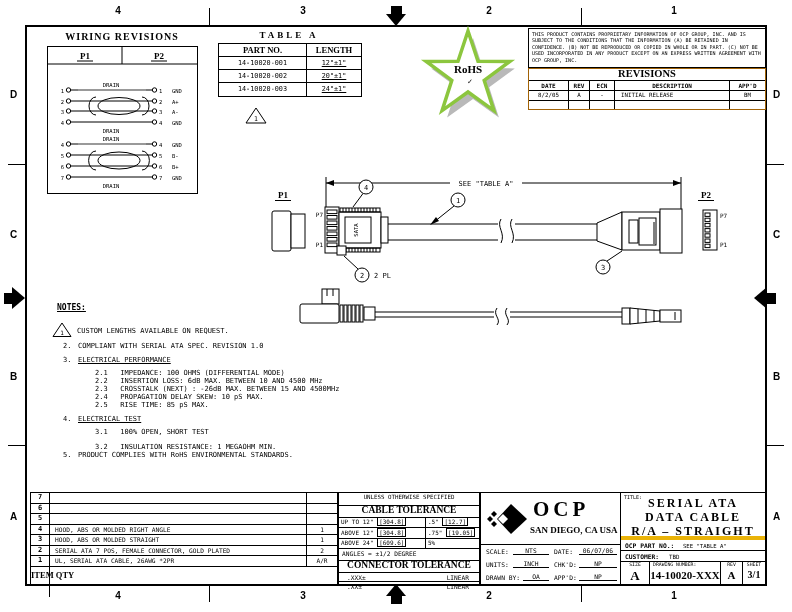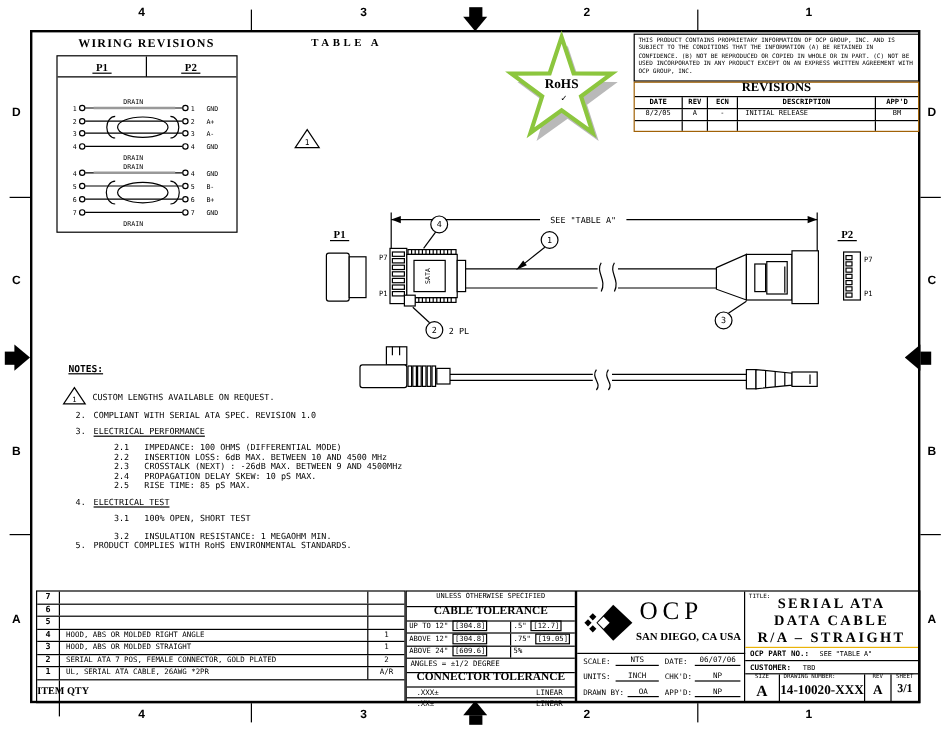--- a/index.html
+++ b/index.html
@@ -146,20 +146,38 @@
       <text x="111" y="132.5" font-size="5.5">7</text>
       <text x="124" y="99.5" font-size="5.5">GND</text>
       <text x="124" y="110.5" font-size="5.5">B-</text>
       <text x="124" y="121.5" font-size="5.5">B+</text>
       <text x="124" y="132.5" font-size="5.5">GND</text>
       <text x="63" y="141" font-size="5.5" text-anchor="middle">DRAIN</text>
     </g>
   </svg>
 
   <div class="abs serif ctr" style="left:218px;top:31px;width:142px;font-size:9px;letter-spacing:3px">TABLE A</div>
+  <div class="abs" style="left:218px;top:43px;width:142px;border:1.5px solid #000">
+    <div class="row" style="border-bottom:1.5px solid #000;height:13px">
+      <div class="serif ctr" style="width:87px;border-right:1px solid #000;font-size:8.5px;padding-top:2px">PART NO.</div>
+      <div class="serif ctr" style="flex:1;font-size:8.5px;padding-top:2px">LENGTH</div>
+    </div>
+    <div class="row" style="border-bottom:1px solid #000;height:13px">
+      <div class="mono ctr" style="width:87px;border-right:1px solid #000;font-size:6.8px;padding-top:3px">14-10020-001</div>
+      <div class="mono ctr ul" style="flex:1;font-size:6.8px;padding-top:3px">12"±1"</div>
+    </div>
+    <div class="row" style="border-bottom:1px solid #000;height:13px">
+      <div class="mono ctr" style="width:87px;border-right:1px solid #000;font-size:6.8px;padding-top:3px">14-10020-002</div>
+      <div class="mono ctr ul" style="flex:1;font-size:6.8px;padding-top:3px">20"±1"</div>
+    </div>
+    <div class="row" style="height:13px">
+      <div class="mono ctr" style="width:87px;border-right:1px solid #000;font-size:6.8px;padding-top:3px">14-10020-003</div>
+      <div class="mono ctr ul" style="flex:1;font-size:6.8px;padding-top:3px">24"±1"</div>
+    </div>
+  </div>
   <svg style="left:245px;top:107px" width="22" height="18" viewBox="0 0 22 18">
     <polygon points="11,1 21,16 1,16"></polygon>
     <text x="11" y="14" font-size="6.5" text-anchor="middle">1</text>
   </svg>
 
   <svg style="left:410px;top:25px" width="120" height="100" viewBox="0 0 120 100">
     <polygon transform="translate(5,7)" style="fill:#b9b9b9;stroke:none" points="58,6 68,36.2 99.8,36.4 74.2,55.3 83.9,85.6 58,67 32.1,85.6 41.8,55.3 16.2,36.4 48,36.2"></polygon>
     <polygon style="fill:#fff;stroke:#8CC63E;stroke-width:3.5" points="58,6 68,36.2 99.8,36.4 74.2,55.3 83.9,85.6 58,67 32.1,85.6 41.8,55.3 16.2,36.4 48,36.2"></polygon>
     <text class="hdr" x="58" y="48" font-size="11" text-anchor="middle">RoHS</text>
     <text x="60" y="59" font-size="8" text-anchor="middle">✓</text>
@@ -355,21 +373,21 @@
   </svg>
   <div class="abs mono" style="left:77px;top:328px;font-size:7px">CUSTOM LENGTHS AVAILABLE ON REQUEST.</div>
 
   <div class="abs mono" style="left:63px;top:343px;font-size:7px">2.</div>
   <div class="abs mono" style="left:78px;top:343px;font-size:7px">COMPLIANT WITH SERIAL ATA SPEC. REVISION 1.0</div>
 
   <div class="abs mono" style="left:63px;top:357px;font-size:7px">3.</div>
   <div class="abs mono ul" style="left:78px;top:357px;font-size:7px">ELECTRICAL PERFORMANCE</div>
   <div class="abs mono pre" style="left:95px;top:370px;font-size:7px">2.1   IMPEDANCE: 100 OHMS (DIFFERENTIAL MODE)</div>
   <div class="abs mono pre" style="left:95px;top:378px;font-size:7px">2.2   INSERTION LOSS: 6dB MAX. BETWEEN 10 AND 4500 MHz</div>
-  <div class="abs mono pre" style="left:95px;top:386px;font-size:7px">2.3   CROSSTALK (NEXT) : -26dB MAX. BETWEEN 9 AND 4500MHz</div>
+  <div class="abs mono pre" style="left:95px;top:386px;font-size:7px">2.3   CROSSTALK (NEXT) : -26dB MAX. BETWEEN 15 AND 4500MHz</div>
   <div class="abs mono pre" style="left:95px;top:394px;font-size:7px">2.4   PROPAGATION DELAY SKEW: 10 pS MAX.</div>
   <div class="abs mono pre" style="left:95px;top:402px;font-size:7px">2.5   RISE TIME: 85 pS MAX.</div>
 
   <div class="abs mono" style="left:63px;top:416px;font-size:7px">4.</div>
   <div class="abs mono ul" style="left:78px;top:416px;font-size:7px">ELECTRICAL TEST</div>
   <div class="abs mono pre" style="left:95px;top:429px;font-size:7px">3.1   100% OPEN, SHORT TEST</div>
   <div class="abs mono pre" style="left:95px;top:444px;font-size:7px">3.2   INSULATION RESISTANCE: 1 MEGAOHM MIN.</div>
 
   <div class="abs mono" style="left:63px;top:452px;font-size:7px">5.</div>
   <div class="abs mono" style="left:78px;top:452px;font-size:7px">PRODUCT COMPLIES WITH RoHS ENVIRONMENTAL STANDARDS.</div>
@@ -446,40 +464,40 @@
   <div class="abs" style="left:480px;top:492px;width:287px;height:94px;border:1.5px solid #000;box-sizing:border-box">
 
     <div class="cell" style="left:0;top:0;width:140px;height:52px;border-right:1px solid #000;border-bottom:1px solid #000">
       <svg style="left:8px;top:9px" width="38" height="34" viewBox="0 0 38 34">
         <polygon class="fb" points="22,2 38,17 22,32 8,17"></polygon>
         <polygon style="fill:#fff;stroke:none" points="14,12 19,17 14,22 9,17"></polygon>
         <polygon class="fb" points="5,9 8,12 5,15 2,12"></polygon>
         <polygon class="fb" points="5,19 8,22 5,25 2,22"></polygon>
         <polygon class="fb" points="1,14 4,17 1,20 -2,17"></polygon>
       </svg>
-      <div class="abs serif" style="left:52px;top:6px;font-size:21px;font-weight:normal;letter-spacing:4px">OCP</div>
+      <div class="abs serif" style="left:52px;top:6px;font-size:21px;font-weight:bold;letter-spacing:4px">OCP</div>
       <div class="abs serif" style="left:49px;top:33px;font-size:9px">SAN DIEGO, CA USA</div>
     </div>
 
     <div class="cell" style="left:0;top:52px;width:140px;height:40px;border-right:1px solid #000;font-size:6.3px">
       <div class="abs mono" style="left:5px;top:4px">SCALE:</div>
       <div class="abs mono val" style="left:32px;top:3px;width:36px">NTS</div>
       <div class="abs mono" style="left:73px;top:4px">DATE:</div>
       <div class="abs mono val" style="left:98px;top:3px;width:38px">06/07/06</div>
       <div class="abs mono" style="left:5px;top:17px">UNITS:</div>
       <div class="abs mono val" style="left:32px;top:16px;width:36px">INCH</div>
       <div class="abs mono" style="left:73px;top:17px">CHK'D:</div>
       <div class="abs mono val" style="left:98px;top:16px;width:38px">NP</div>
       <div class="abs mono" style="left:5px;top:30px">DRAWN BY:</div>
       <div class="abs mono val" style="left:42px;top:29px;width:26px">OA</div>
       <div class="abs mono" style="left:73px;top:30px">APP'D:</div>
       <div class="abs mono val" style="left:98px;top:29px;width:38px">NP</div>
     </div>
 
-    <div class="cell" style="left:140px;top:0;width:144px;height:47px;border-bottom:1px solid #eab308">
+    <div class="cell" style="left:140px;top:0;width:144px;height:47px;border-bottom:4px solid #eab308">
       <div class="abs mono" style="left:3px;top:2px;font-size:5px">TITLE:</div>
       <div class="abs serif ctr" style="left:0;top:4px;width:144px;font-size:12px;letter-spacing:2px">SERIAL ATA</div>
       <div class="abs serif ctr" style="left:0;top:18px;width:144px;font-size:12px;letter-spacing:2px">DATA CABLE</div>
       <div class="abs serif ctr" style="left:0;top:32px;width:144px;font-size:12px;letter-spacing:2px">R/A – STRAIGHT</div>
     </div>
 
     <div class="cell" style="left:140px;top:47px;width:144px;height:11px;border-bottom:1px solid #000">
       <span class="abs mono" style="left:4px;top:3px;font-size:6.3px;font-weight:bold">OCP PART NO.:</span>
       <span class="abs mono" style="left:62px;top:3.5px;font-size:5.6px">SEE "TABLE A"</span>
     </div>

